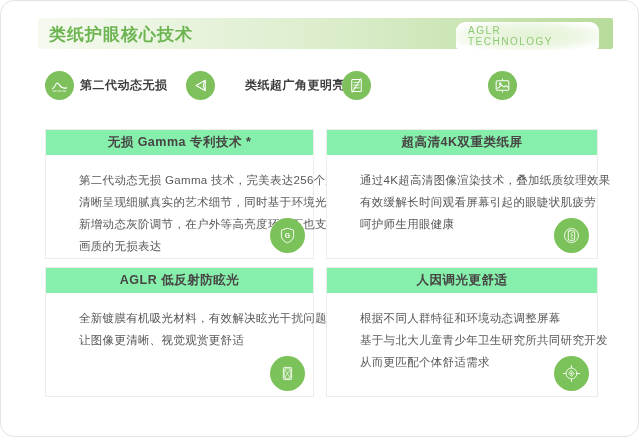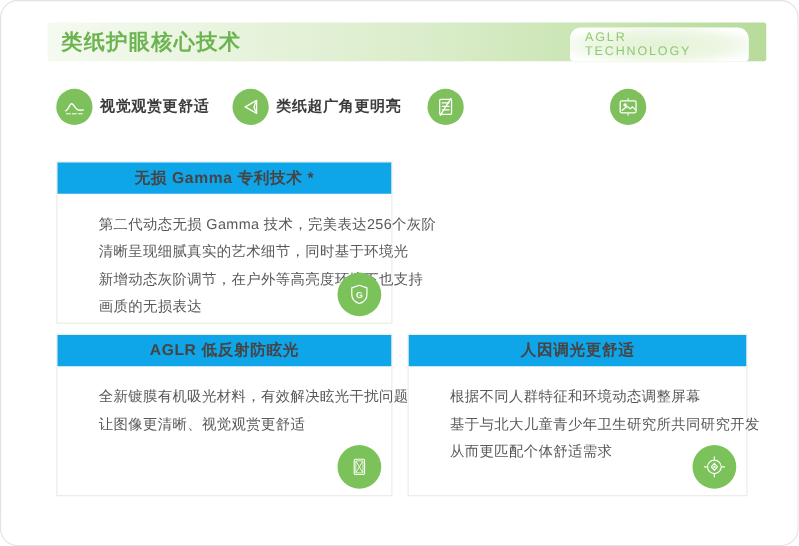--- a/index.html
+++ b/index.html
@@ -25,36 +25,36 @@
     display:flex; align-items:center; justify-content:center;
   }
   .header-badge {
     font-size:10px; letter-spacing:1.5px; color:#8ec973; padding:3px 12px;
     border-radius:11px;
     background:radial-gradient(ellipse at center, #e3f2d5 0%, #eef7e5 55%, rgba(255,255,255,0) 85%);
   }
   
   .features { position:absolute; left:0; top:70px; width:639px; height:32px; }
   .feature { position:absolute; display:flex; align-items:center; }
-  .f0 { left:44px; } .f1 { left:185px; } .f2 { left:341px; } .f3 { left:487px; }
+  .f0 { left:44px; } .f1 { left:185px;gap:24px; } .f2 { left:341px; } .f3 { left:487px; }
   .feature-circle {
     width:29px; height:29px; border-radius:50%; background:#7ec05c;
     display:flex; align-items:center; justify-content:center; flex:0 0 auto;
   }
   .feature-label { margin-left:6px; font-size:12px; font-weight:bold; color:#3c3c3c; letter-spacing:0.5px; }
   
   .card {
     position:absolute; background:#fff; border:1px solid #ececec;
   }
   .cA { left:44px;  top:128px; width:269px; height:130px; }
   .cB { left:325px; top:128px; width:272px; height:130px; }
   .cC { left:44px;  top:266px; width:269px; height:130px; }
   .cD { left:325px; top:266px; width:272px; height:130px; }
   .card-titlebar {
-    height:25px; background:#0ea5e9; display:flex; align-items:center; justify-content:center;
+    height:25px; background:#86efac; display:flex; align-items:center; justify-content:center;
   }
   .card-title { font-size:12.5px; font-weight:bold; color:#474443; letter-spacing:0.5px; }
   .card-body { padding:14px 14px 0 33px; }
   .card-line { font-size:11.5px; color:#595757; line-height:22px; letter-spacing:0.3px; white-space:nowrap; }
   .corner-badge {
     position:absolute; right:8px; bottom:5px; width:35px; height:35px;
     border-radius:50%; background:#7cc25a;
     display:flex; align-items:center; justify-content:center;
   }
   
@@ -77,21 +77,21 @@
 
   <div class="features">
 
     <div class="feature f0">
       <span class="feature-circle">
         <svg width="19" height="19" viewBox="0 0 24 24" fill="none" stroke="#fff" stroke-width="1.4" stroke-linecap="round">
           <path d="M3,16 C6,16 7.5,6.5 10.5,9.5 C13,12 14,17 21,15"></path>
           <path d="M4,19 h4 M10,19 h4 M16,19 h4" stroke-width="1"></path>
         </svg>
       </span>
-      <span class="feature-label">视觉观赏更舒适</span>
+      <span class="feature-label">第二代动态无损</span>
     </div>
 
     <div class="feature f1">
       <span class="feature-circle">
         <svg width="19" height="19" viewBox="0 0 24 24" fill="none" stroke="#fff" stroke-width="1.4" stroke-linecap="round" stroke-linejoin="round">
           <path d="M18,5.5 L6.5,12 L18,18.5 Z"></path>
           <path d="M17.5,7.5 Q13.5,12 17.5,16.5"></path>
         </svg>
       </span>
       <span class="feature-label">类纸超广角更明亮</span>
@@ -130,20 +130,37 @@
       <div class="card-line">画质的无损表达</div>
     </div>
     <div class="corner-badge">
       <svg width="23" height="23" viewBox="0 0 36 36" fill="none" stroke="#fff" stroke-width="1.5" stroke-linejoin="round">
         <path d="M18,6.5 L27.5,9.8 V18 C27.5,23.8 23.3,27.6 18,29.5 C12.7,27.6 8.5,23.8 8.5,18 V9.8 Z"></path>
         <text x="18" y="22" text-anchor="middle" font-size="11" font-weight="bold" fill="#fff" stroke="none" font-family="Liberation Sans, sans-serif">G</text>
       </svg>
     </div>
   </div>
 
+  <div class="card cB">
+    <div class="card-titlebar">
+      <span class="card-title">超高清4K双重类纸屏</span>
+    </div>
+    <div class="card-body">
+      <div class="card-line">通过4K超高清图像渲染技术，叠加纸质纹理效果</div>
+      <div class="card-line">有效缓解长时间观看屏幕引起的眼睫状肌疲劳</div>
+      <div class="card-line">呵护师生用眼健康</div>
+    </div>
+    <div class="corner-badge">
+      <svg width="23" height="23" viewBox="0 0 36 36" fill="none" stroke="#fff" stroke-width="1.4" stroke-linecap="round" stroke-linejoin="round">
+        <circle cx="18" cy="18" r="11"></circle>
+        <rect x="13" y="10.5" width="10" height="15" rx="2"></rect>
+        <path d="M20.5,13 C15.5,14.5 15.5,16.8 20.5,18 C15.5,19.2 15.5,21.5 20.5,23" stroke-width="1.2"></path>
+      </svg>
+    </div>
+  </div>
 
   <div class="card cC">
     <div class="card-titlebar">
       <span class="card-title">AGLR 低反射防眩光</span>
     </div>
     <div class="card-body">
       <div class="card-line">全新镀膜有机吸光材料，有效解决眩光干扰问题</div>
       <div class="card-line">让图像更清晰、视觉观赏更舒适</div>
     </div>
     <div class="corner-badge">

